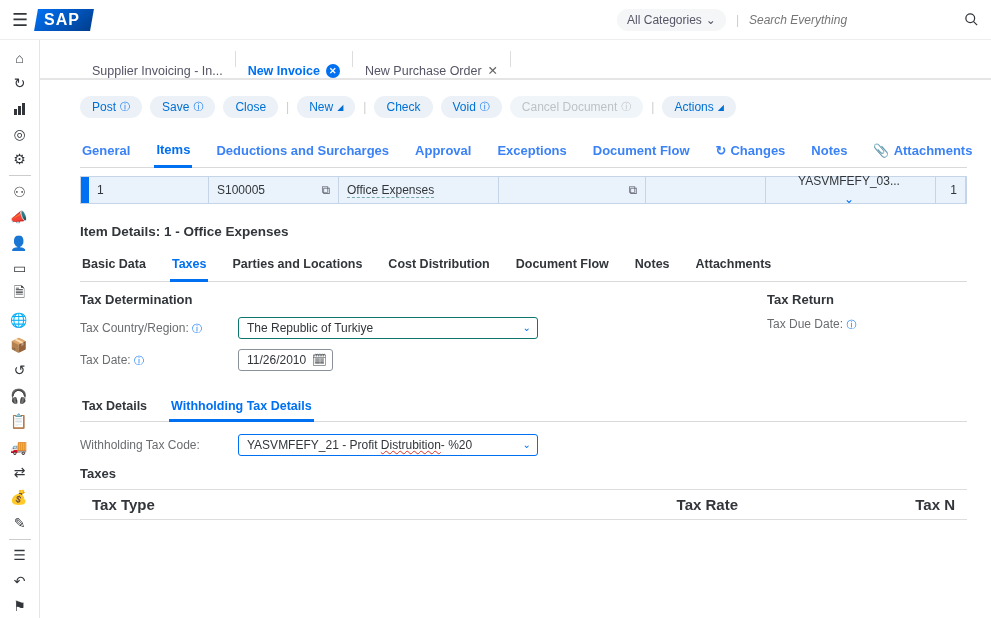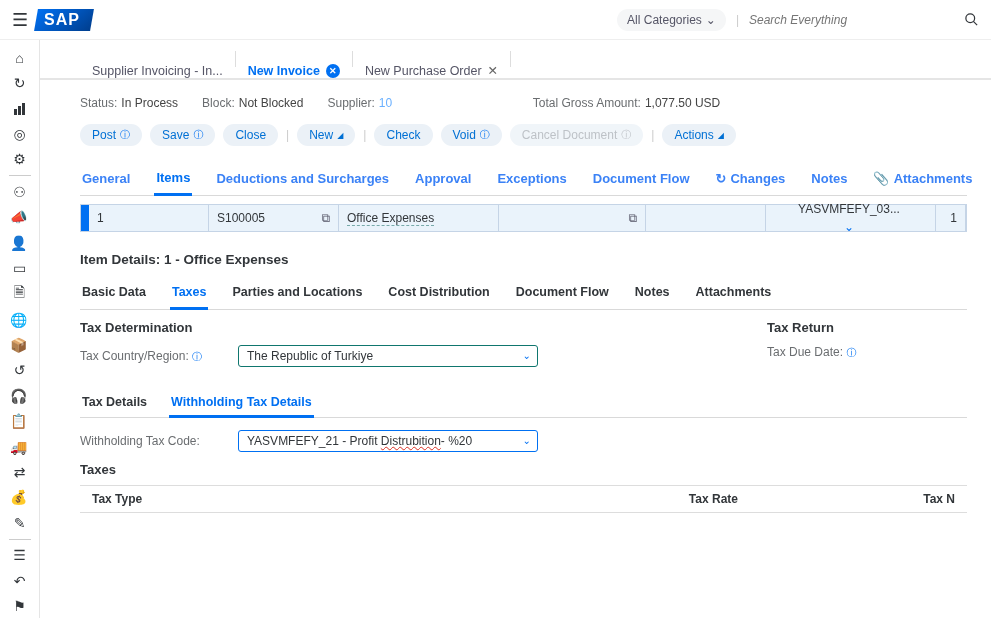--- a/index.html
+++ b/index.html
@@ -52,21 +52,21 @@
 .select { border:1px solid #0f766e; border-radius:3px; padding:3px 20px 3px 8px; background:#fff; min-width:300px; font-size:12px; position:relative; cursor:pointer;}
 .select.sel-blue { border:1.5px solid #0070f2; }
 .select .chev { position:absolute; right:6px; top:4px; color:#0070f2; font-size:10px;}
 .dateinp { border:1px solid #89919a; border-radius:3px; padding:3px 24px 3px 8px; width:95px; font-size:12px; position:relative; background:#fff;}
 .dateinp .cal { position:absolute; right:5px; top:3px; color:#32363a; }
 .sub-tabs { display:flex; gap:20px; border-bottom:1px solid #d9d9d9; margin:12px 0 12px;}
 .sub-tabs .st { padding:6px 2px; font-weight:700; color:#32363a; cursor:pointer; font-size:12.5px;}
 .sub-tabs .st.active { color:#0070f2; border-bottom:3px solid #0070f2; margin-bottom:-1px;}
 .taxes-head { font-weight:700; font-size:13px; margin: 8px 0;}
 .taxes-table-head { display:flex; border-top:1px solid #ddd; border-bottom:1px solid #ddd; background:#fff;}
-.taxes-table-head .th { padding:6px 12px; font-weight:700; color:#32363a; font-size:12px;}
+.taxes-table-head .th { padding:6px 12px; font-weight:700; color:#32363a; font-size:15px;}
 .th1 { flex: 0 0 350px; }
 .th2 { flex: 0 0 320px; text-align:right;}
 .th3 { flex:1; text-align:right;}
 .norec { text-align:center; color:#556; padding:10px 0; font-size:12px; display:flex; justify-content:center;}
 .norec span { margin-left: 220px;}
 .dropdown-cell { display:flex; align-items:center; gap:4px; width:150px; justify-content:space-between;flex-direction:column;}
 svg { display:block; }
 .redund { text-decoration: underline wavy #d93025; text-decoration-thickness:1px;}
 .supplier-mask { color:#6ab0ff; width:130px; display:inline-block; }
 </style>
@@ -140,26 +140,20 @@
       </div>
       <div class="sep"></div>
       <div class="tab">
         <span>New Purchase Order</span>
         <span class="close-x">✕</span>
       </div>
       <div class="sep"></div>
     </div>
 
     <div class="content">
-      <div class="statusbar">
-        <div><span class="lbl">Status:</span><span>In Process</span></div>
-        <div><span class="lbl">Block:</span><span>Not Blocked</span></div>
-        <div><span class="lbl">Supplier:</span><span class="supplier-mask">10</span></div>
-        <div><span class="lbl">Total Gross Amount:</span><span>1,077.50 USD</span></div>
-      </div>
 
       <div class="toolbar">
         <button class="btn">
             <span>Post</span>
             <span class="q">ⓘ</span>
           </button>
         <button class="btn">
             <span>Save</span>
             <span class="q">ⓘ</span>
           </button>
@@ -248,20 +242,27 @@
       <div class="form-block">
         <div class="form-col">
           <div class="heading">Tax Determination</div>
           <div class="frow">
             <div class="flabel"><span>Tax Country/Region:</span> <span class="q">ⓘ</span></div>
             <div class="select">
               <span>The Republic of Turkiye</span>
               <span class="chev">⌄</span>
             </div>
           </div>
+          <div class="frow">
+            <div class="flabel"><span>Tax Date:</span> <span class="q">ⓘ</span></div>
+            <div class="dateinp">
+              <span>11/26/2010</span>
+              <span class="cal">🗓</span>
+            </div>
+          </div>
         </div>
         <div class="form-col" style="flex:0 0 200px;">
           <div class="heading">Tax Return</div>
           <div class="frow">
             <div class="flabel" style="width:auto;"><span>Tax Due Date:</span> <span class="q">ⓘ</span></div>
           </div>
         </div>
       </div>
 
       <div class="sub-tabs">

